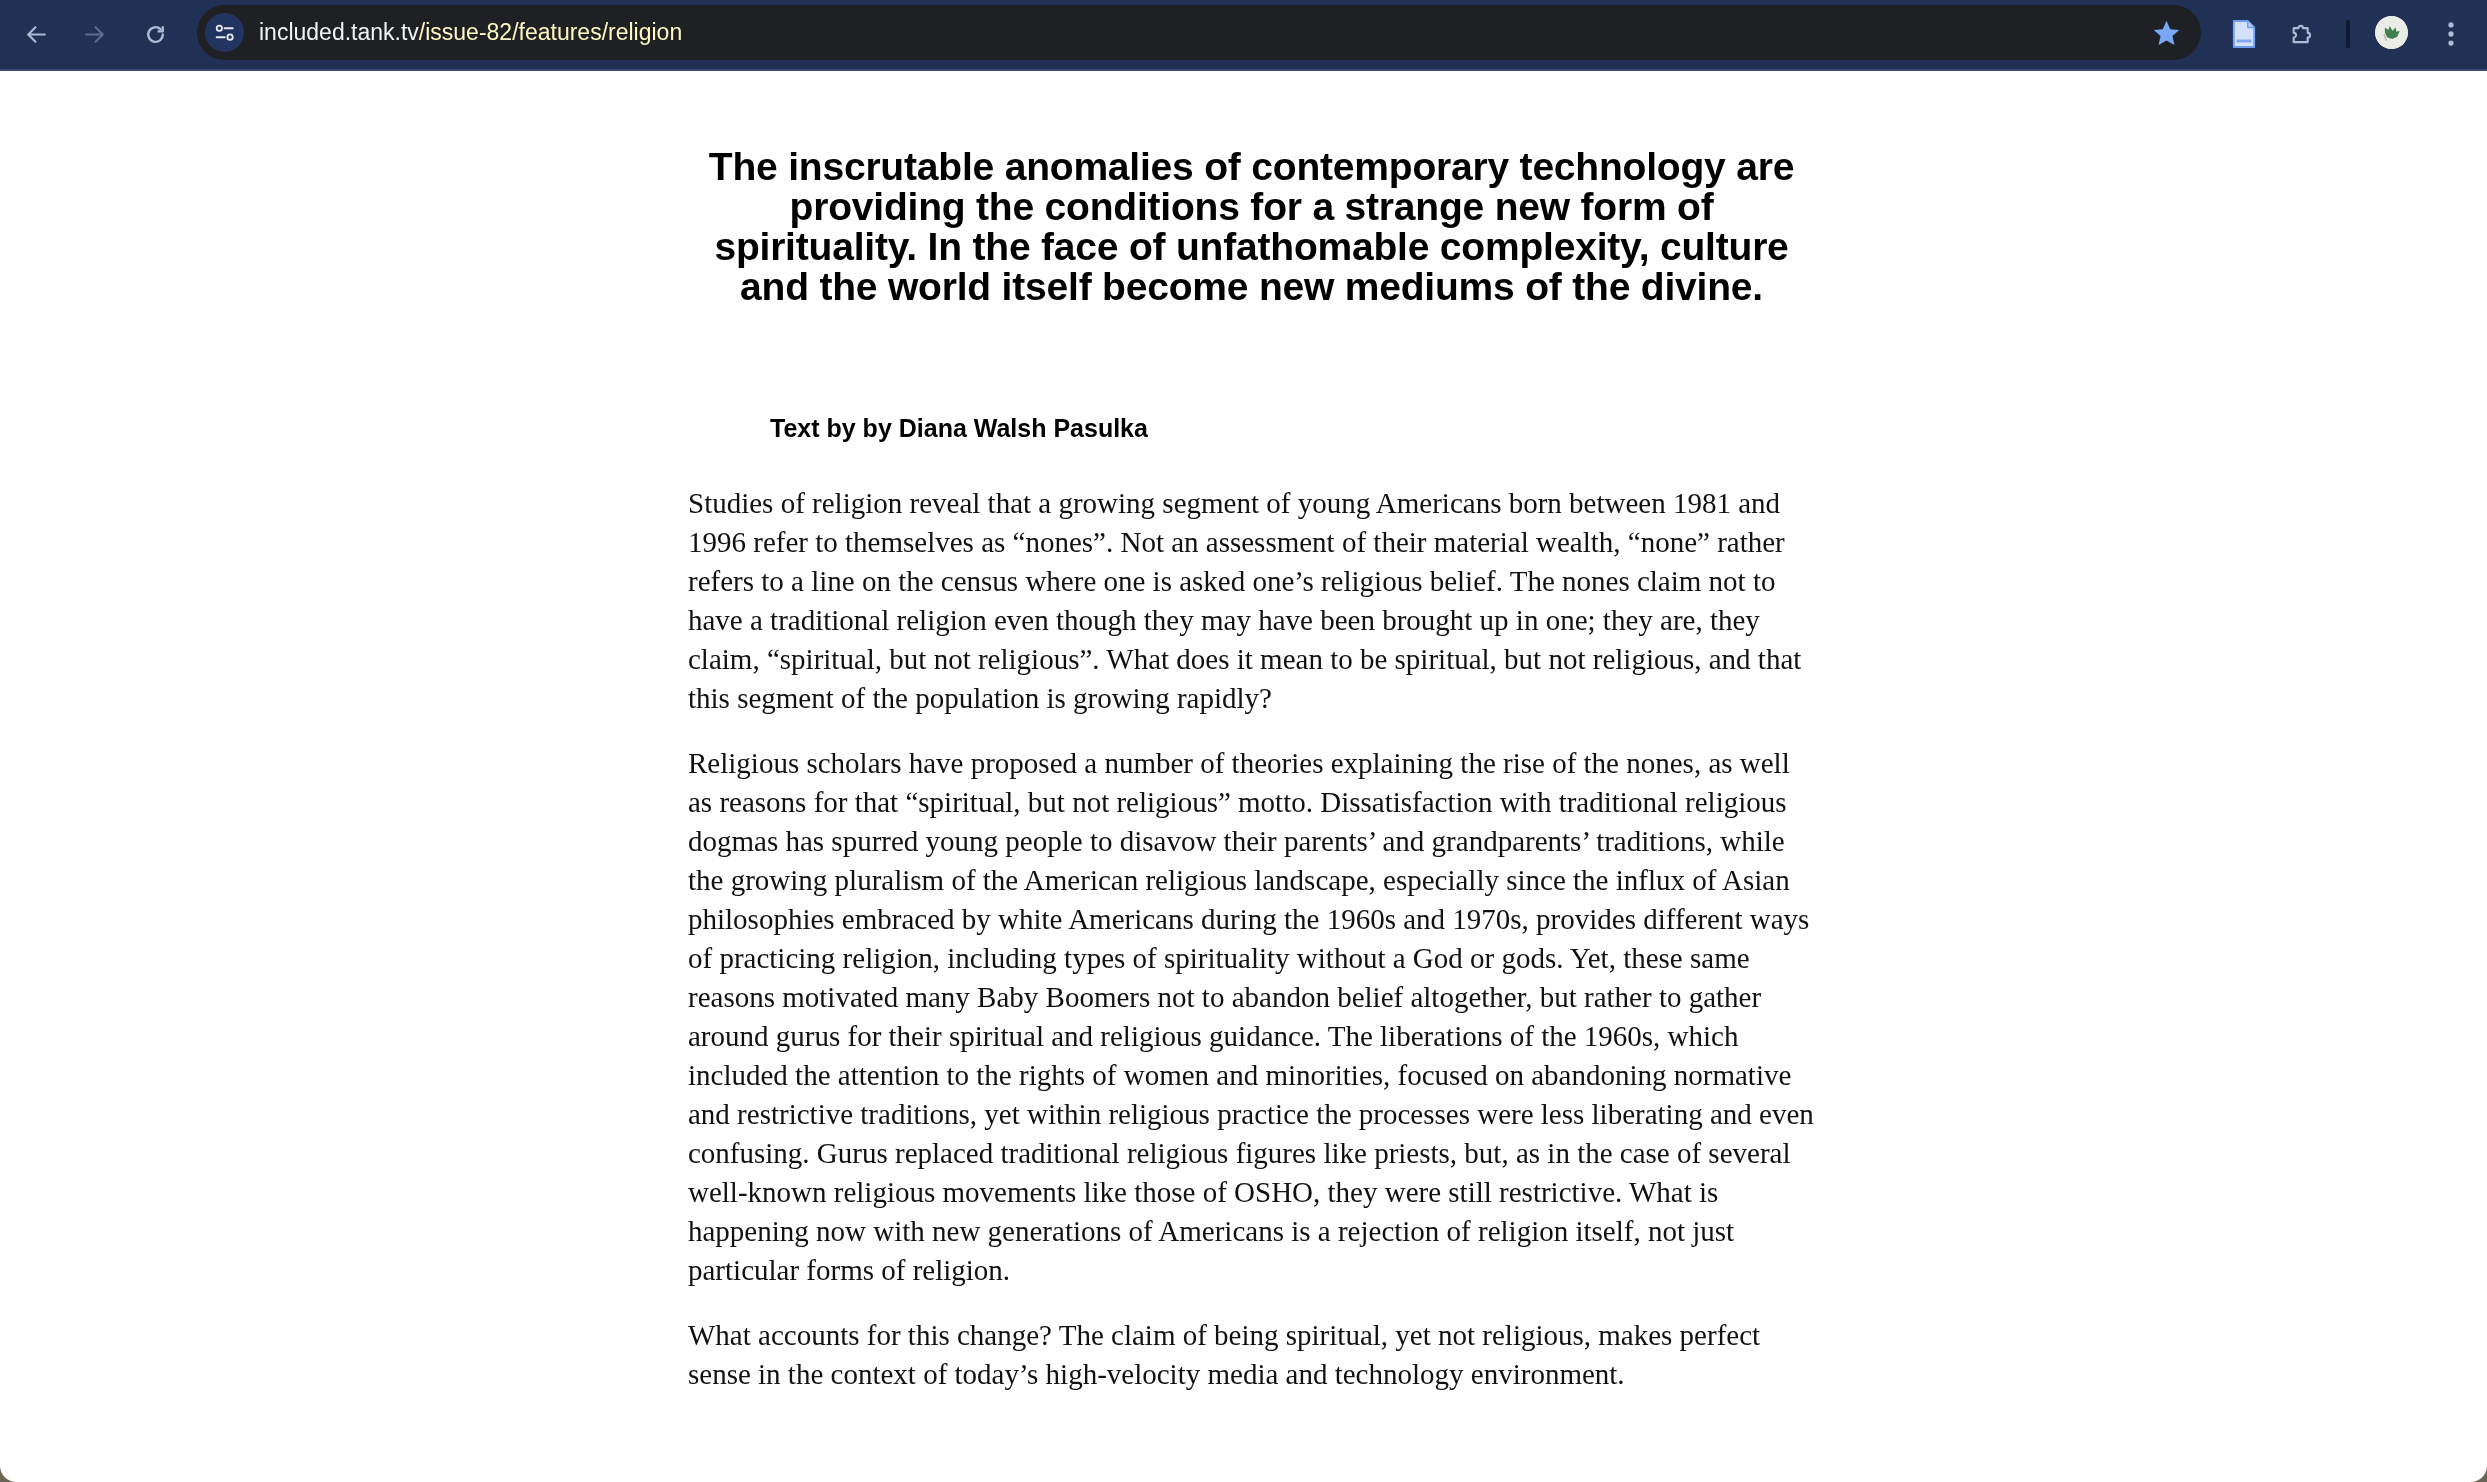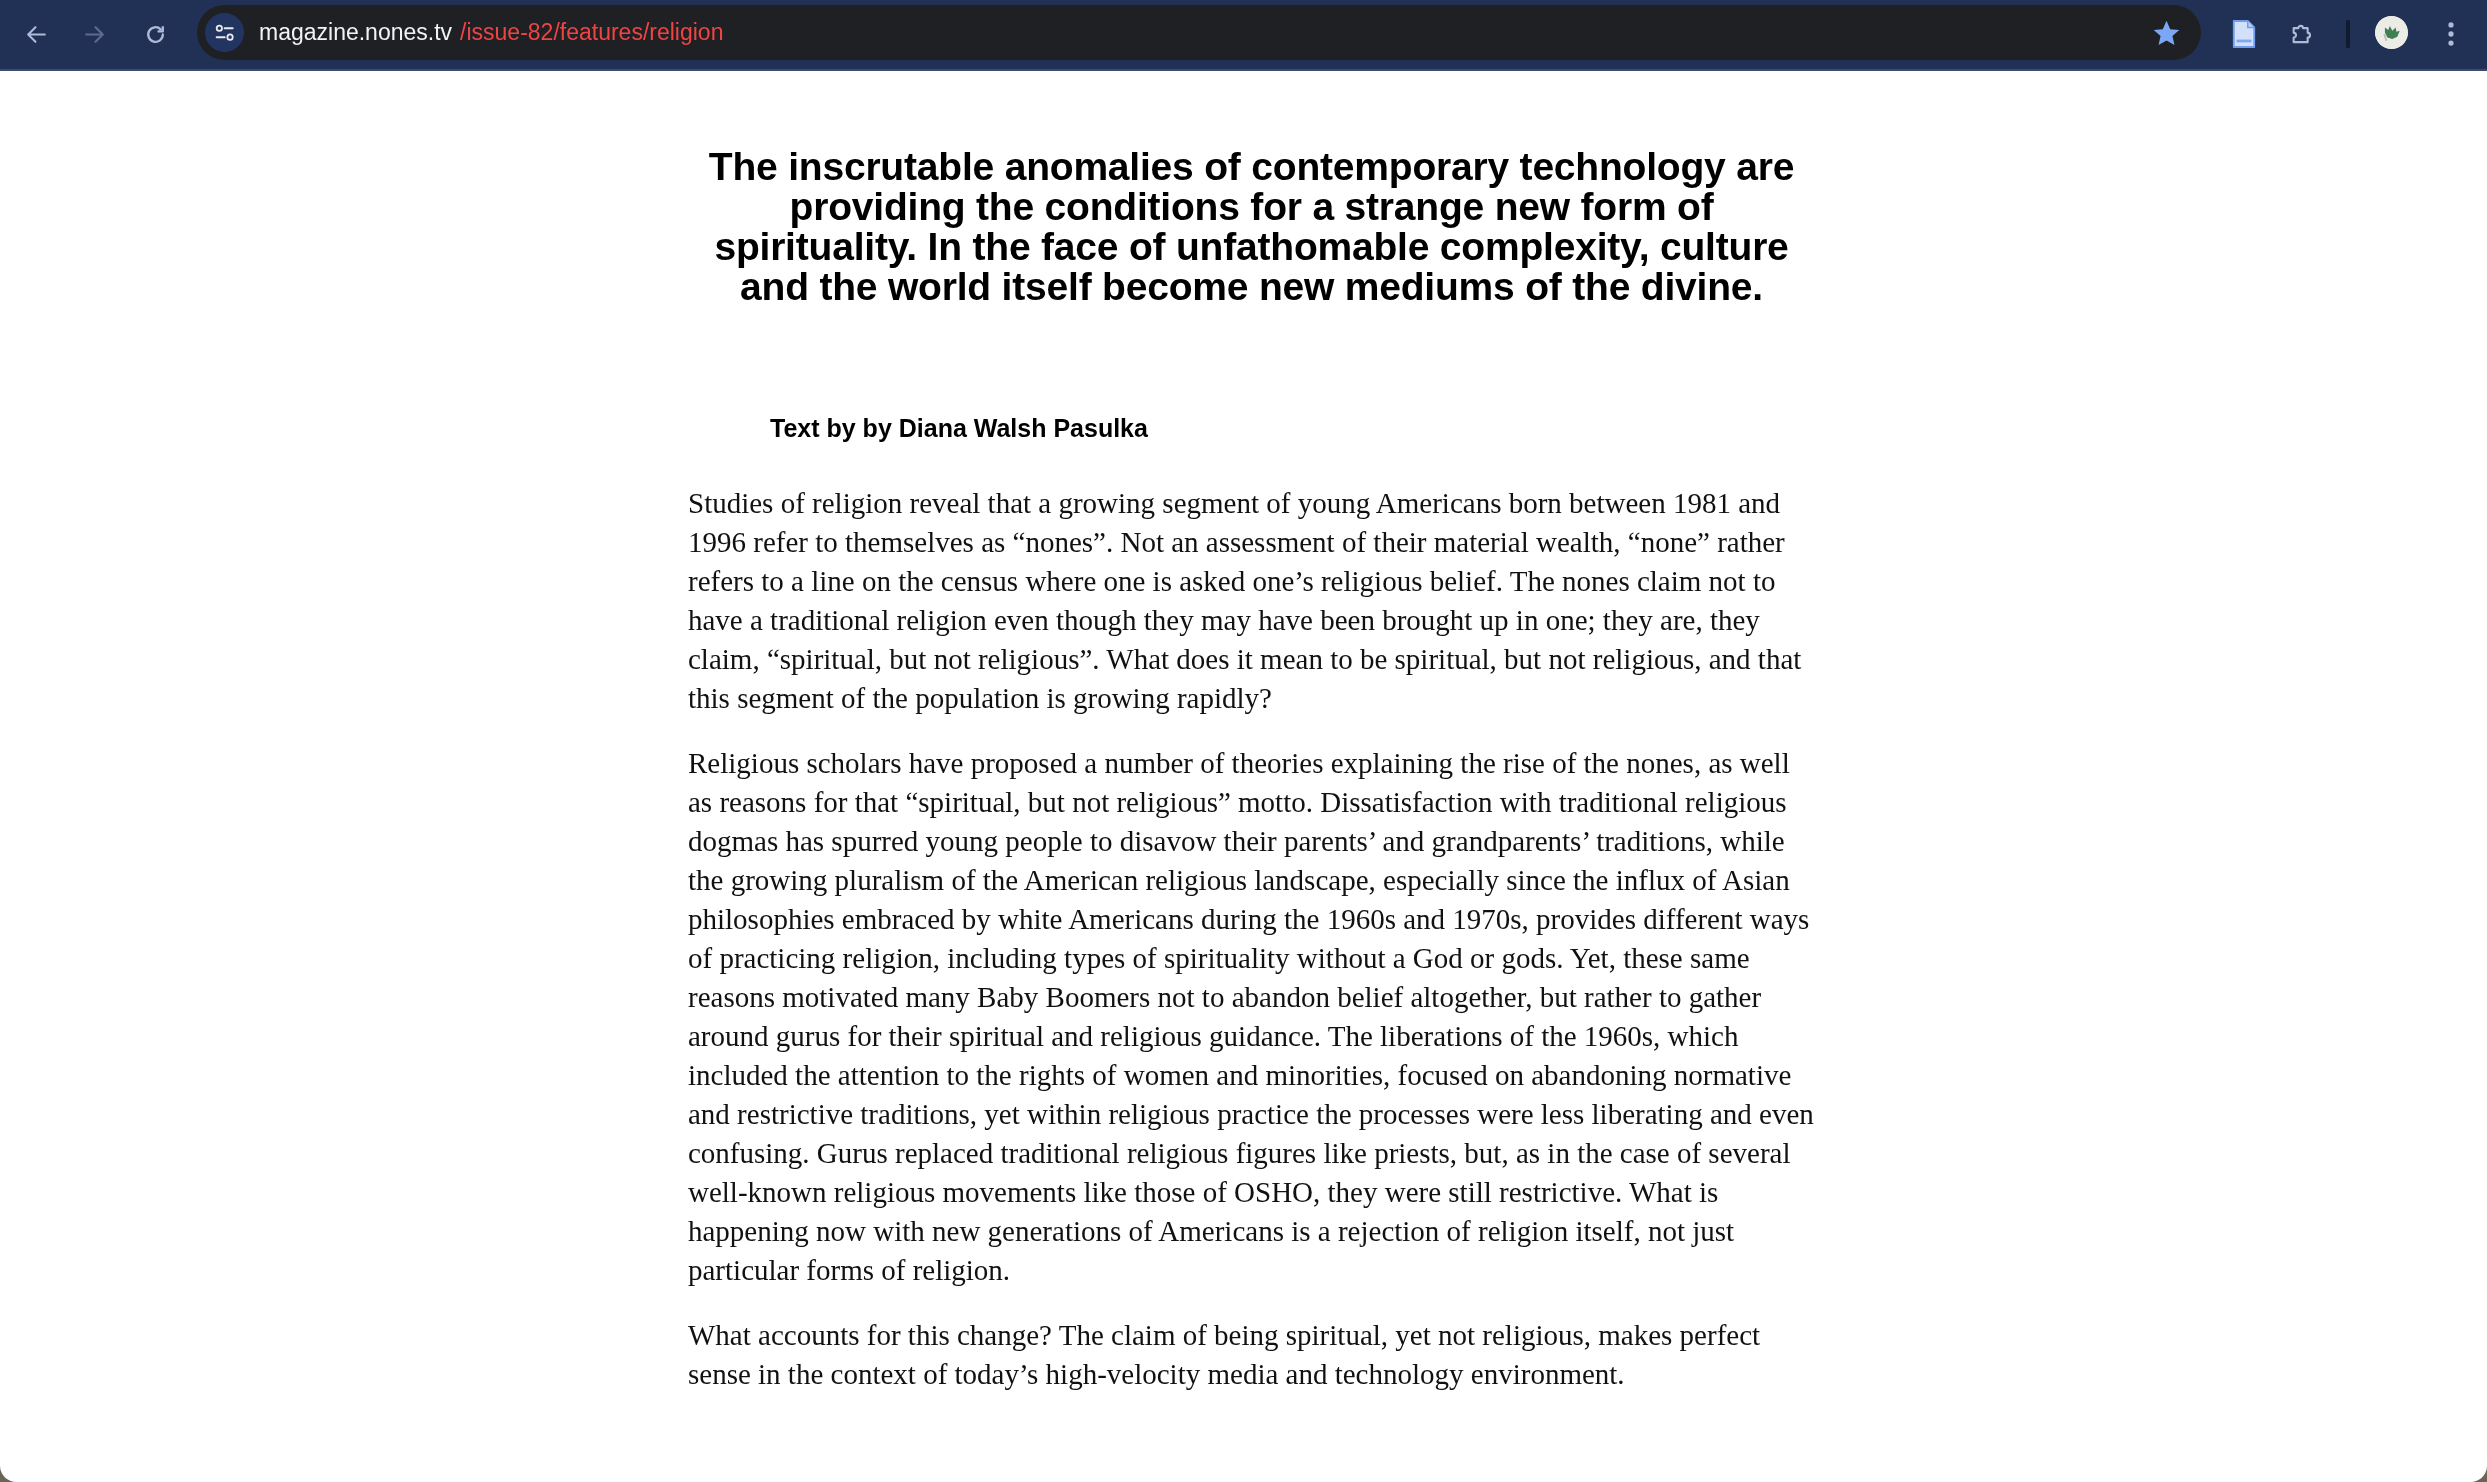--- a/index.html
+++ b/index.html
@@ -29,21 +29,21 @@
   .site-info {
     position: absolute; left: 8.2px; top: 8.2px; width: 39px; height: 39px;
     border-radius: 50%; background: #223560;
     display: flex; align-items: center; justify-content: center;
   }
   .url {
     position: absolute; left: 62px; top: 0; height: 55px; line-height: 55px;
     font-size: 23px; white-space: nowrap;
   }
   .url .host { color: #f1f3f4; }
-  .url .path { color: #ef4444; margin-left: 8px; }
+  .url .path { color: #fef9c3; }
   .star {
     position: absolute; right: 18px; top: 11.5px; width: 33px; height: 33px;
   }
   .divider {
     position: absolute; left: 2346px; top: 20px; width: 4.1px; height: 28px;
     background: #111a2e; border-radius: 1.6px;
   }
   .avatar {
     position: absolute; left: 2375px; top: 16.4px; width: 33px; height: 33px;
     border-radius: 50%; background: #ecece6; overflow: hidden;
@@ -94,21 +94,21 @@
     <div class="omnibox">
       <div class="site-info">
         <svg width="21.4" height="21.4" viewBox="0 0 24 24">
           <circle cx="6" cy="7" r="3" fill="none" stroke="#e8eaed" stroke-width="2"></circle>
           <path d="M12 7h9" stroke="#e8eaed" stroke-width="2.2" stroke-linecap="round"></path>
           <circle cx="18" cy="17" r="3" fill="none" stroke="#e8eaed" stroke-width="2"></circle>
           <path d="M3 17h9" stroke="#e8eaed" stroke-width="2.2" stroke-linecap="round"></path>
         </svg>
       </div>
       <div class="url">
-        <span class="host">magazine.nones.tv</span><span class="path">/issue-82/features/religion</span>
+        <span class="host">included.tank.tv</span><span class="path">/issue-82/features/religion</span>
       </div>
       <div class="star">
         <svg width="33" height="33" viewBox="0 0 24 24">
             <path d="M12 2.8l2.7 6.1 6.6.6-5 4.4 1.5 6.5L12 17l-5.8 3.4 1.5-6.5-5-4.4 6.6-.6z" fill="#7ba7f7"></path>
           </svg>
       </div>
     </div>
 
     <div class="tb-icon" style="left:2226px;">
       <svg width="26" height="30" viewBox="0 0 28 32">

